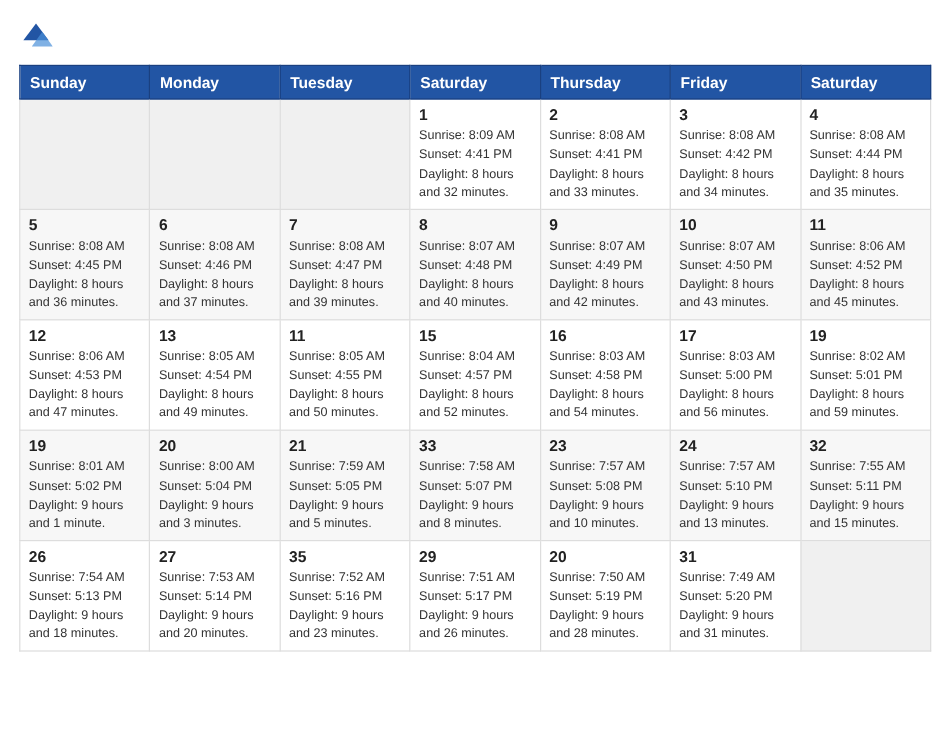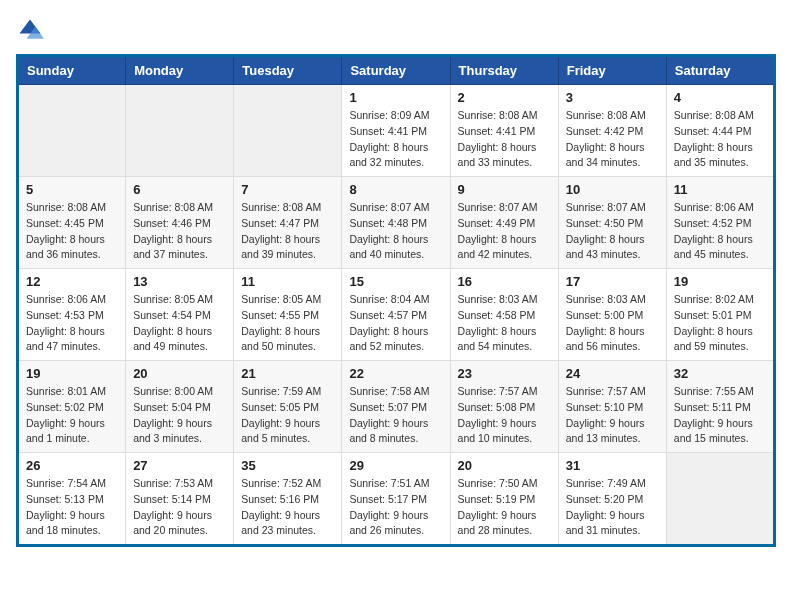--- a/index.html
+++ b/index.html
@@ -48,21 +48,21 @@
       color: #222;
       font-weight: normal;
     }
     .title-location {
       font-size: 15px;
       color: #555;
     }
     .calendar {
       width: 100%;
       border-collapse: collapse;
-      border: 3px solid #0369a1;
+      border: 1px solid #0369a1;
     }
     .calendar th {
       background: #2255a4;
       color: #fff;
       text-align: left;
       padding: 6px 8px;
       font-size: 13px;
       border: 1px solid #1a4080;
     }
     .calendar td {
@@ -214,21 +214,21 @@
         </td>
         <td>
           <div class="day-number">20</div>
           <div class="day-info">Sunrise: 8:00 AM<br>Sunset: 5:04 PM<br>Daylight: 9 hours and 3 minutes.</div>
         </td>
         <td>
           <div class="day-number">21</div>
           <div class="day-info">Sunrise: 7:59 AM<br>Sunset: 5:05 PM<br>Daylight: 9 hours and 5 minutes.</div>
         </td>
         <td>
-          <div class="day-number">22</div>
+          <div class="day-number">33</div>
           <div class="day-info">Sunrise: 7:58 AM<br>Sunset: 5:07 PM<br>Daylight: 9 hours and 8 minutes.</div>
         </td>
         <td>
           <div class="day-number">23</div>
           <div class="day-info">Sunrise: 7:57 AM<br>Sunset: 5:08 PM<br>Daylight: 9 hours and 10 minutes.</div>
         </td>
         <td>
           <div class="day-number">24</div>
           <div class="day-info">Sunrise: 7:57 AM<br>Sunset: 5:10 PM<br>Daylight: 9 hours and 13 minutes.</div>
         </td>

